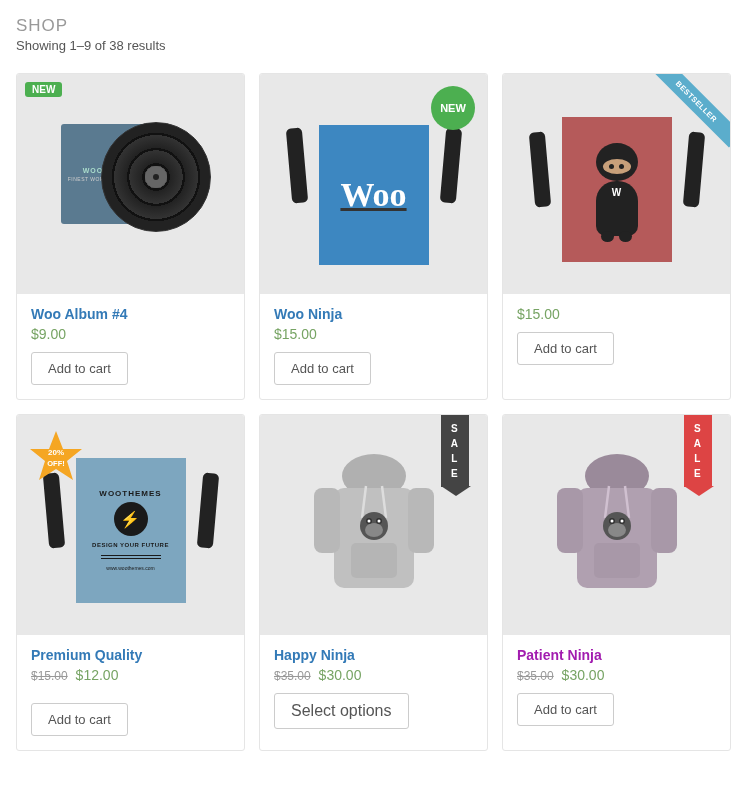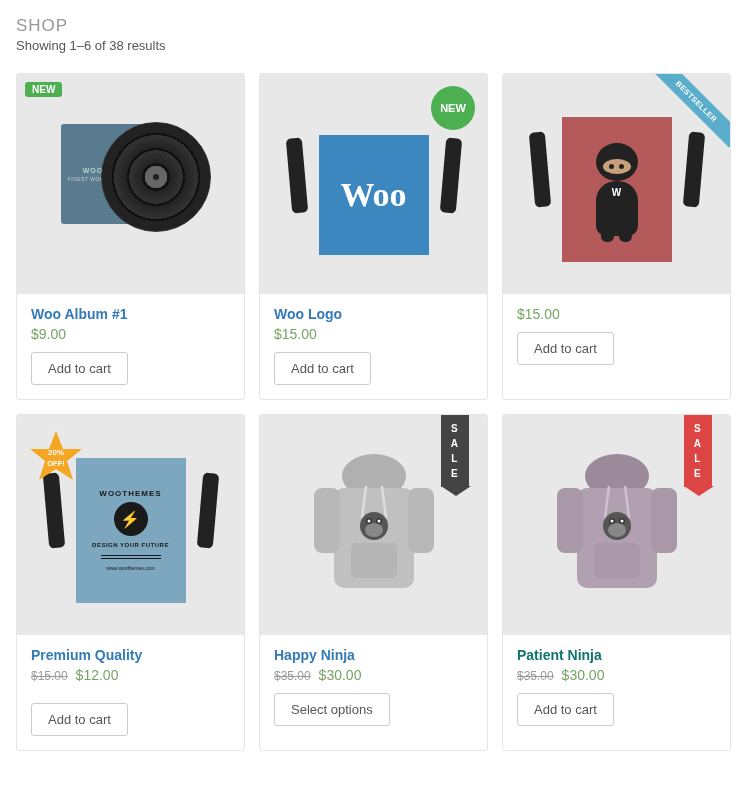--- a/index.html
+++ b/index.html
@@ -14,21 +14,21 @@
     .disc-hole { width: 6px; height: 6px; border-radius: 50%; background: #222; }
     
     .hoodie-holder { width: 100%; height: 220px; background: #e8e8e8; display: flex; align-items: center; justify-content: center; }
   </style>
 </head>
 <body>
 
 <div style="margin-bottom:20px;">
   <div style="font-size:17px;color:#999;text-transform:uppercase;letter-spacing:1px;margin-bottom:2px;">SHOP</div>
   <div style="display:flex;justify-content:space-between;align-items:center;">
-    <div style="font-size:13px;color:#555;">Showing 1–6 of 38 results</div>
+    <div style="font-size:13px;color:#555;">Showing 1–9 of 38 results</div>
   </div>
 </div>
 
 <div style="display:grid;grid-template-columns:repeat(3,1fr);gap:14px;">
 
   <div style="border:1px solid #e5e5e5;border-radius:3px;overflow:hidden;position:relative;">
     <div class="album-holder" style="position:relative;">
       <span style="position:absolute;top:8px;left:8px;background:#4CAF50;color:#fff;border-radius:3px;padding:2px 7px;font-size:10px;font-weight:bold;z-index:10;">NEW</span>
       <div class="album-stack">
         <div class="album-box">
@@ -38,42 +38,42 @@
           </div>
         </div>
         <div class="disc" style="position:absolute;right:0;top:18px;">
           <div class="disc-center">
             <div class="disc-hole"></div>
           </div>
         </div>
       </div>
     </div>
     <div style="padding:12px 14px 14px;">
-      <a style="color:#337ab7;font-size:14px;font-weight:bold;text-decoration:none;display:block;margin-bottom:4px;">Woo Album #1</a>
+      <a style="color:#337ab7;font-size:14px;font-weight:bold;text-decoration:none;display:block;margin-bottom:4px;">Woo Album #4</a>
       <div style="color:#77a464;font-size:14px;margin-bottom:10px;">$9.00</div>
       <button style="background:#fff;border:1px solid #ccc;color:#555;padding:8px 16px;font-size:13px;border-radius:3px;cursor:pointer;">Add to cart</button>
     </div>
   </div>
 
   <div style="border:1px solid #e5e5e5;border-radius:3px;overflow:hidden;position:relative;">
     <div style="width:100%;height:220px;background:#e8e8e8;display:flex;align-items:center;justify-content:center;position:relative;">
       <span style="position:absolute;top:12px;right:12px;background:#4CAF50;color:#fff;border-radius:50%;width:44px;height:44px;display:flex;align-items:center;justify-content:center;font-size:11px;font-weight:bold;z-index:10;">NEW</span>
 
       <div style="position:relative;display:flex;flex-direction:column;align-items:center;">
 
         <div style="position:absolute;top:25px;left:-30px;width:16px;height:75px;background:#222;border-radius:5px;transform:rotate(-5deg);"></div>
         <div style="position:absolute;top:25px;right:-30px;width:16px;height:75px;background:#222;border-radius:5px;transform:rotate(5deg);"></div>
 
-        <div style="width:110px;height:120px;background:#3d87c1;display:flex;align-items:center;justify-content:center;z-index:2;position:relative;margin-top:22px;">
+        <div style="width:110px;height:140px;background:#3d87c1;display:flex;align-items:center;justify-content:center;z-index:2;position:relative;margin-top:22px;text-decoration:underline;">
           <span style="font-size:34px;font-weight:bold;color:#fff;font-family:Georgia,serif;">Woo</span>
         </div>
       </div>
     </div>
     <div style="padding:12px 14px 14px;">
-      <a style="color:#337ab7;font-size:14px;font-weight:bold;text-decoration:none;display:block;margin-bottom:4px;">Woo Logo</a>
+      <a style="color:#337ab7;font-size:14px;font-weight:bold;text-decoration:none;display:block;margin-bottom:4px;">Woo Ninja</a>
       <div style="color:#77a464;font-size:14px;margin-bottom:10px;">$15.00</div>
       <button style="background:#fff;border:1px solid #ccc;color:#555;padding:8px 16px;font-size:13px;border-radius:3px;cursor:pointer;">Add to cart</button>
     </div>
   </div>
 
   <div style="border:1px solid #e5e5e5;border-radius:3px;overflow:hidden;position:relative;">
     <div style="width:100%;height:220px;background:#e8e8e8;display:flex;align-items:center;justify-content:center;position:relative;">
 
       <div style="position:absolute;top:0;right:0;width:88px;height:88px;overflow:hidden;z-index:10;">
         <div style="position:absolute;top:18px;right:-22px;background:#5badcc;color:#fff;font-size:7.5px;font-weight:bold;padding:5px 28px;transform:rotate(45deg);white-space:nowrap;text-transform:uppercase;letter-spacing:0.5px;">BESTSELLER</div>
@@ -175,21 +175,21 @@
         <circle cx="60" cy="83" r="1.5" fill="white"></circle>
         <circle cx="70" cy="83" r="1.5" fill="white"></circle>
       </svg>
     </div>
     <div style="padding:12px 14px 14px;">
       <a style="color:#337ab7;font-size:14px;font-weight:bold;text-decoration:none;display:block;margin-bottom:4px;">Happy Ninja</a>
       <div style="margin-bottom:10px;">
         <span style="text-decoration:line-through;color:#999;font-size:12px;margin-right:4px;">$35.00</span>
         <span style="color:#77a464;font-size:14px;">$30.00</span>
       </div>
-      <button style="background:#fff;border:1px solid #ccc;color:#555;padding:8px 16px;font-size:13px;border-radius:3px;cursor:pointer;">Select options</button>
+      <button style="background:#fff;border:1px solid #ccc;color:#555;padding:8px 16px;font-size:16px;border-radius:3px;cursor:pointer;">Select options</button>
     </div>
   </div>
 
   <div style="border:1px solid #e5e5e5;border-radius:3px;overflow:hidden;position:relative;">
     <div class="hoodie-holder" style="position:relative;">
 
       <div style="position:absolute;top:0;right:18px;background:#dd4444;color:#fff;font-size:10px;font-weight:bold;padding:6px 10px;letter-spacing:1px;z-index:10;line-height:1.5;text-align:center;">
         S<br>A<br>L<br>E
         <div style="position:absolute;bottom:-9px;left:0;right:0;border-left:15px solid transparent;border-right:15px solid transparent;border-top:10px solid #dd4444;"></div>
       </div>
@@ -210,21 +210,21 @@
 
         <circle cx="65" cy="88" r="14" fill="#555"></circle>
         <ellipse cx="65" cy="92" rx="9" ry="7" fill="#888"></ellipse>
         <circle cx="60" cy="83" r="3" fill="#333"></circle>
         <circle cx="70" cy="83" r="3" fill="#333"></circle>
         <circle cx="60" cy="83" r="1.5" fill="white"></circle>
         <circle cx="70" cy="83" r="1.5" fill="white"></circle>
       </svg>
     </div>
     <div style="padding:12px 14px 14px;">
-      <a style="color:#0f766e;font-size:14px;font-weight:bold;text-decoration:none;display:block;margin-bottom:4px;">Patient Ninja</a>
+      <a style="color:#a21caf;font-size:14px;font-weight:bold;text-decoration:none;display:block;margin-bottom:4px;">Patient Ninja</a>
       <div style="margin-bottom:10px;">
         <span style="text-decoration:line-through;color:#999;font-size:12px;margin-right:4px;">$35.00</span>
         <span style="color:#77a464;font-size:14px;">$30.00</span>
       </div>
       <button style="background:#fff;border:1px solid #ccc;color:#555;padding:8px 16px;font-size:13px;border-radius:3px;cursor:pointer;">Add to cart</button>
     </div>
   </div>
 
 </div>
 

